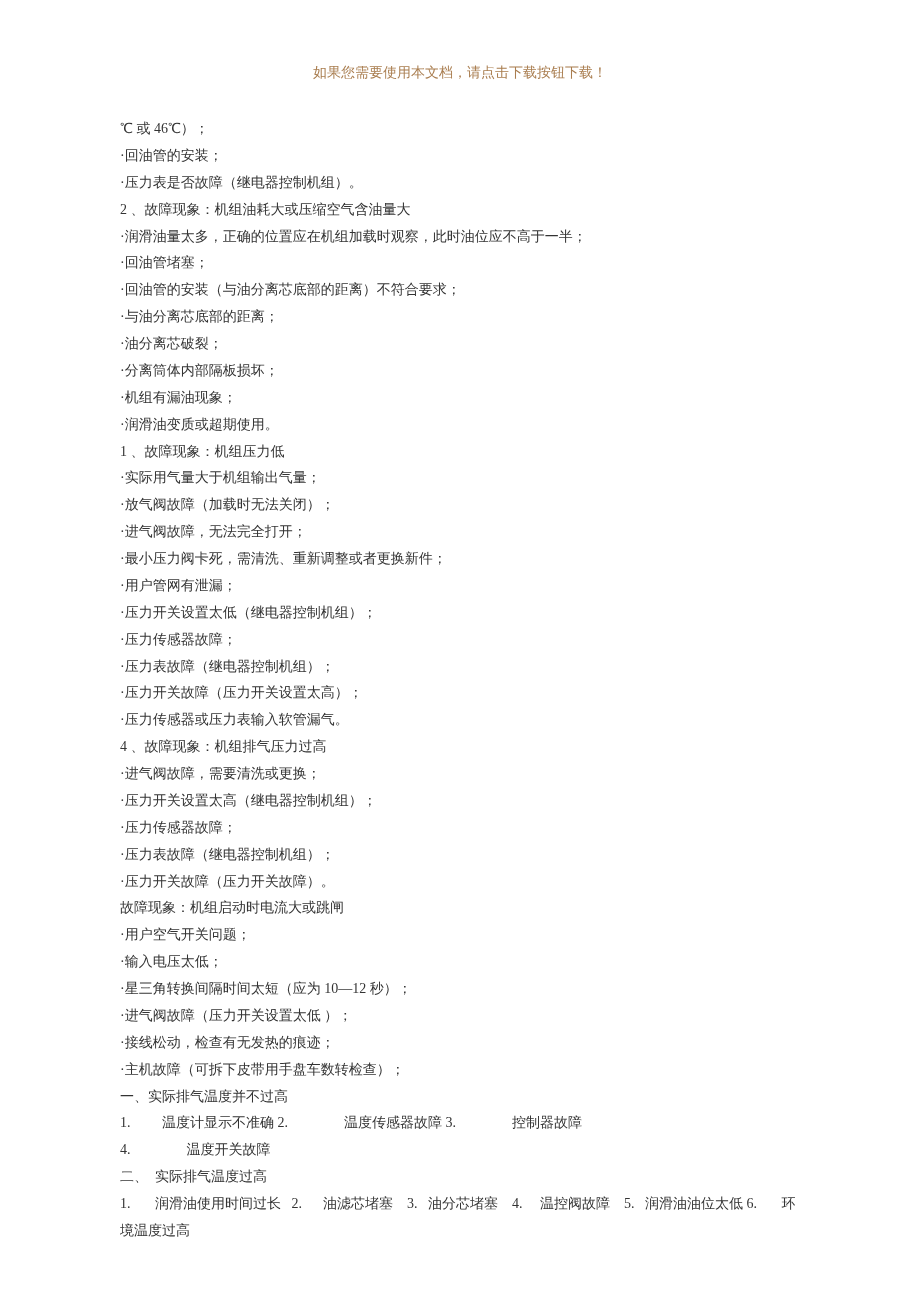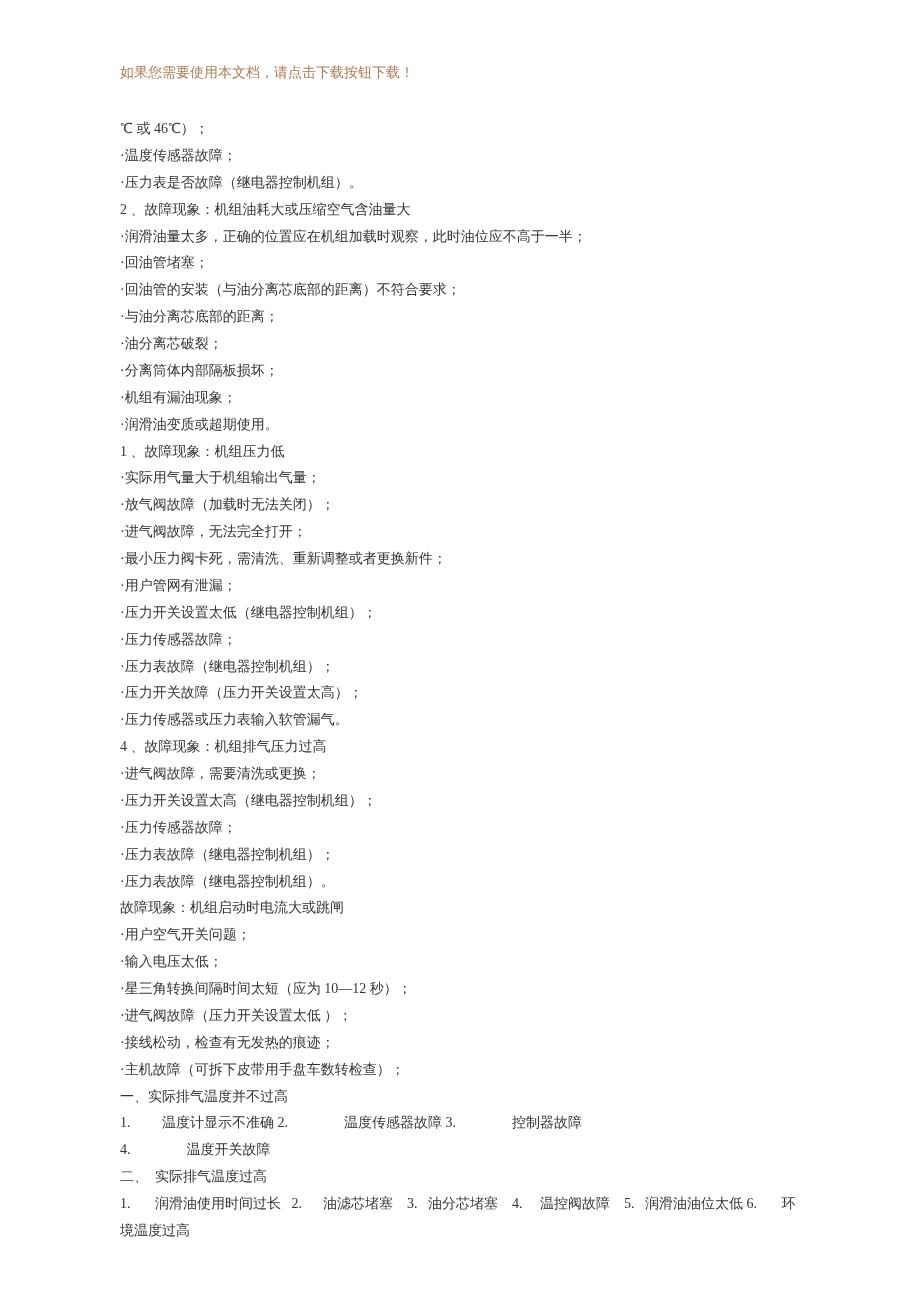--- a/index.html
+++ b/index.html
@@ -8,38 +8,38 @@
     background: #ffffff;
     font-family: "SimSun", "NSimSun", "Songti SC", serif;
     font-size: 14px;
     color: #333333;
     width: 920px;
   }
   .page {
     padding: 64px 120px 60px 120px;
   }
   .header {
-    text-align: left;
+    text-align: center;
     color: #a97d4f;
     font-size: 14px;
     margin-bottom: 34px;
   }
   .line {
     line-height: 1.92;
     white-space: pre-wrap;
   }
 </style>
 </head>
 <body>
 
 <div class="page">
   <div class="header">如果您需要使用本文档，请点击下载按钮下载！</div>
   <div class="body">
       <div class="line">℃ 或 46℃）；</div>
-      <div class="line">·温度传感器故障；</div>
+      <div class="line">·回油管的安装；</div>
       <div class="line">·压力表是否故障（继电器控制机组）。</div>
       <div class="line">2 、故障现象：机组油耗大或压缩空气含油量大</div>
       <div class="line">·润滑油量太多，正确的位置应在机组加载时观察，此时油位应不高于一半；</div>
       <div class="line">·回油管堵塞；</div>
       <div class="line">·回油管的安装（与油分离芯底部的距离）不符合要求；</div>
       <div class="line">·与油分离芯底部的距离；</div>
       <div class="line">·油分离芯破裂；</div>
       <div class="line">·分离筒体内部隔板损坏；</div>
       <div class="line">·机组有漏油现象；</div>
       <div class="line">·润滑油变质或超期使用。</div>
@@ -52,21 +52,21 @@
       <div class="line">·压力开关设置太低（继电器控制机组）；</div>
       <div class="line">·压力传感器故障；</div>
       <div class="line">·压力表故障（继电器控制机组）；</div>
       <div class="line">·压力开关故障（压力开关设置太高）；</div>
       <div class="line">·压力传感器或压力表输入软管漏气。</div>
       <div class="line">4 、故障现象：机组排气压力过高</div>
       <div class="line">·进气阀故障，需要清洗或更换；</div>
       <div class="line">·压力开关设置太高（继电器控制机组）；</div>
       <div class="line">·压力传感器故障；</div>
       <div class="line">·压力表故障（继电器控制机组）；</div>
-      <div class="line">·压力表故障（继电器控制机组）。</div>
+      <div class="line">·压力开关故障（压力开关故障）。</div>
       <div class="line">故障现象：机组启动时电流大或跳闸</div>
       <div class="line">·用户空气开关问题；</div>
       <div class="line">·输入电压太低；</div>
       <div class="line">·星三角转换间隔时间太短（应为 10—12 秒）；</div>
       <div class="line">·进气阀故障（压力开关设置太低 ）；</div>
       <div class="line">·接线松动，检查有无发热的痕迹；</div>
       <div class="line">·主机故障（可拆下皮带用手盘车数转检查）；</div>
       <div class="line">一、实际排气温度并不过高</div>
       <div class="line">1.         温度计显示不准确 2.                温度传感器故障 3.                控制器故障       </div>
       <div class="line">4.                温度开关故障</div>

